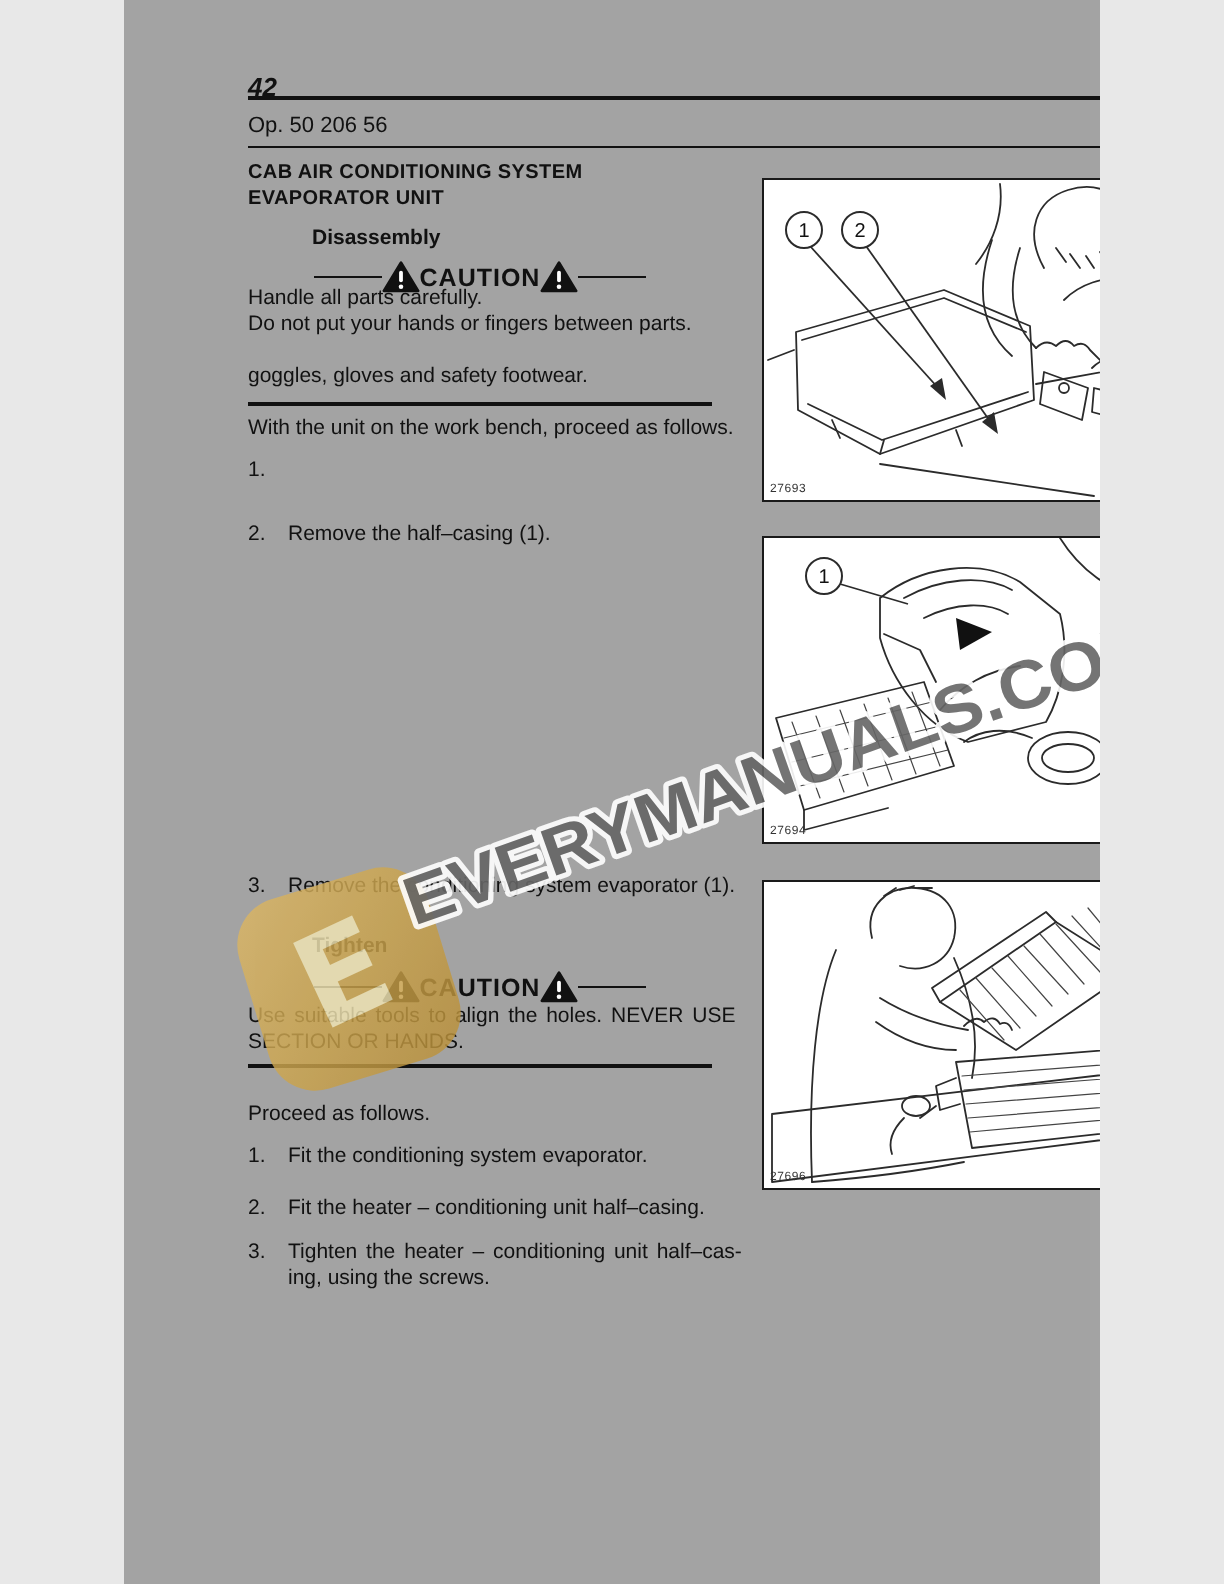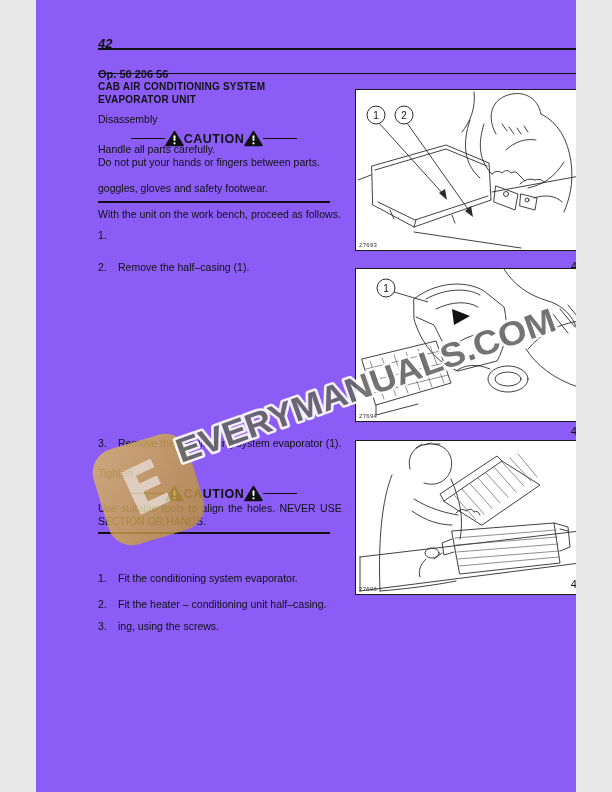--- a/index.html
+++ b/index.html
@@ -1,33 +1,33 @@
 <!DOCTYPE html>
 <html><head>
 <meta charset="utf-8">
 <style>
   html,body{margin:0;padding:0;background:#e8e8e8;}
   .page{
-    position:relative;width:540px;height:792px;margin:0 auto;
-    background:#8b5cf6;overflow:hidden;
+    position:relative;width:488px;height:792px;margin:0 auto;
+    background:#a3a3a3;overflow:hidden;
     font-family:"Liberation Sans","DejaVu Sans",sans-serif;
     color:#111;
   }
   .abs{position:absolute;}
   
   .page-num{left:62px;top:36px;font-size:13px;font-weight:bold;font-style:italic;}
   .hdr-title{left:120px;top:36px;font-size:13px;font-style:italic;letter-spacing:.3px;white-space:nowrap;}
   .rule{background:#111;left:62px;width:488px;}
   .rule-hdr{top:48px;height:2px;}
-  .op-code{left:62px;top:68px;font-size:11px;font-weight:bold;text-align:right;}
+  .op-code{left:62px;top:57px;font-size:11px;font-weight:normal;text-align:right;}
   .rule-op{top:73px;height:1px;}
   
   .col{left:62px;width:232px;}
   .txt{font-size:10.5px;line-height:13px;white-space:nowrap;}
-  .b{font-weight:normal;}
+  .b{font-weight:bold;margin-left:32px;}
   .t-title{font-size:10px;font-weight:bold;letter-spacing:.2px;}
   .stretch1{word-spacing:3px;}
   .stretch2{word-spacing:1.5px;}
   .crule{background:#111;height:1.5px;width:232px;}
   
   .caut{display:flex;align-items:center;justify-content:center;width:232px;height:17px;}
   .cline{height:1.6px;background:#111;width:34px;}
   .caut .lbl{font-size:12.5px;font-weight:bold;letter-spacing:.5px;}
   .tri{width:19px;height:17px;display:block;}
   
@@ -130,36 +130,38 @@
         <rect x="9" y="5.2" width="2" height="6" rx="1" fill="#fff"></rect>
         <circle cx="10" cy="13.6" r="1.2" fill="#fff"></circle>
       </svg>
     <div class="cline"></div>
   </div>
 
   <div class="abs col txt stretch2" style="top:502px">Use suitable tools to align the holes. NEVER USE</div>
   <div class="abs col txt" style="top:515px">SECTION OR HANDS.</div>
   <div class="abs crule" style="left:62px;top:532px"></div>
 
+  <div class="abs col txt" style="top:551px">Proceed as follows.</div>
 
   <div class="abs col step" style="top:572px">
     <span class="txt num">1.</span>
     <span class="stxt">
         <div class="txt">Fit the conditioning system evaporator.</div>
       </span>
   </div>
   <div class="abs col step" style="top:598px">
     <span class="txt num">2.</span>
     <span class="stxt">
         <div class="txt">Fit the heater – conditioning unit half–casing.</div>
       </span>
   </div>
   <div class="abs col step" style="top:620px">
     <span class="txt num">3.</span>
     <span class="stxt">
+      <div class="txt stretch2">Tighten the heater – conditioning unit half–cas-</div>
       <div class="txt">ing, using the screws.</div>
     </span>
   </div>
 
   <div class="abs fig" style="top:89px;height:162px">
     <svg viewBox="0 0 226 160">
       <g class="art">
         <path d="M2,90 L15,85 M136,102 L224,86 M58,142 L165,158"></path>
         <path d="M16,76 L90,55 L133,73 L135,110 L58,137 L17,115 Z"></path>
         <path d="M19,80 L90,59 L131,76"></path>

